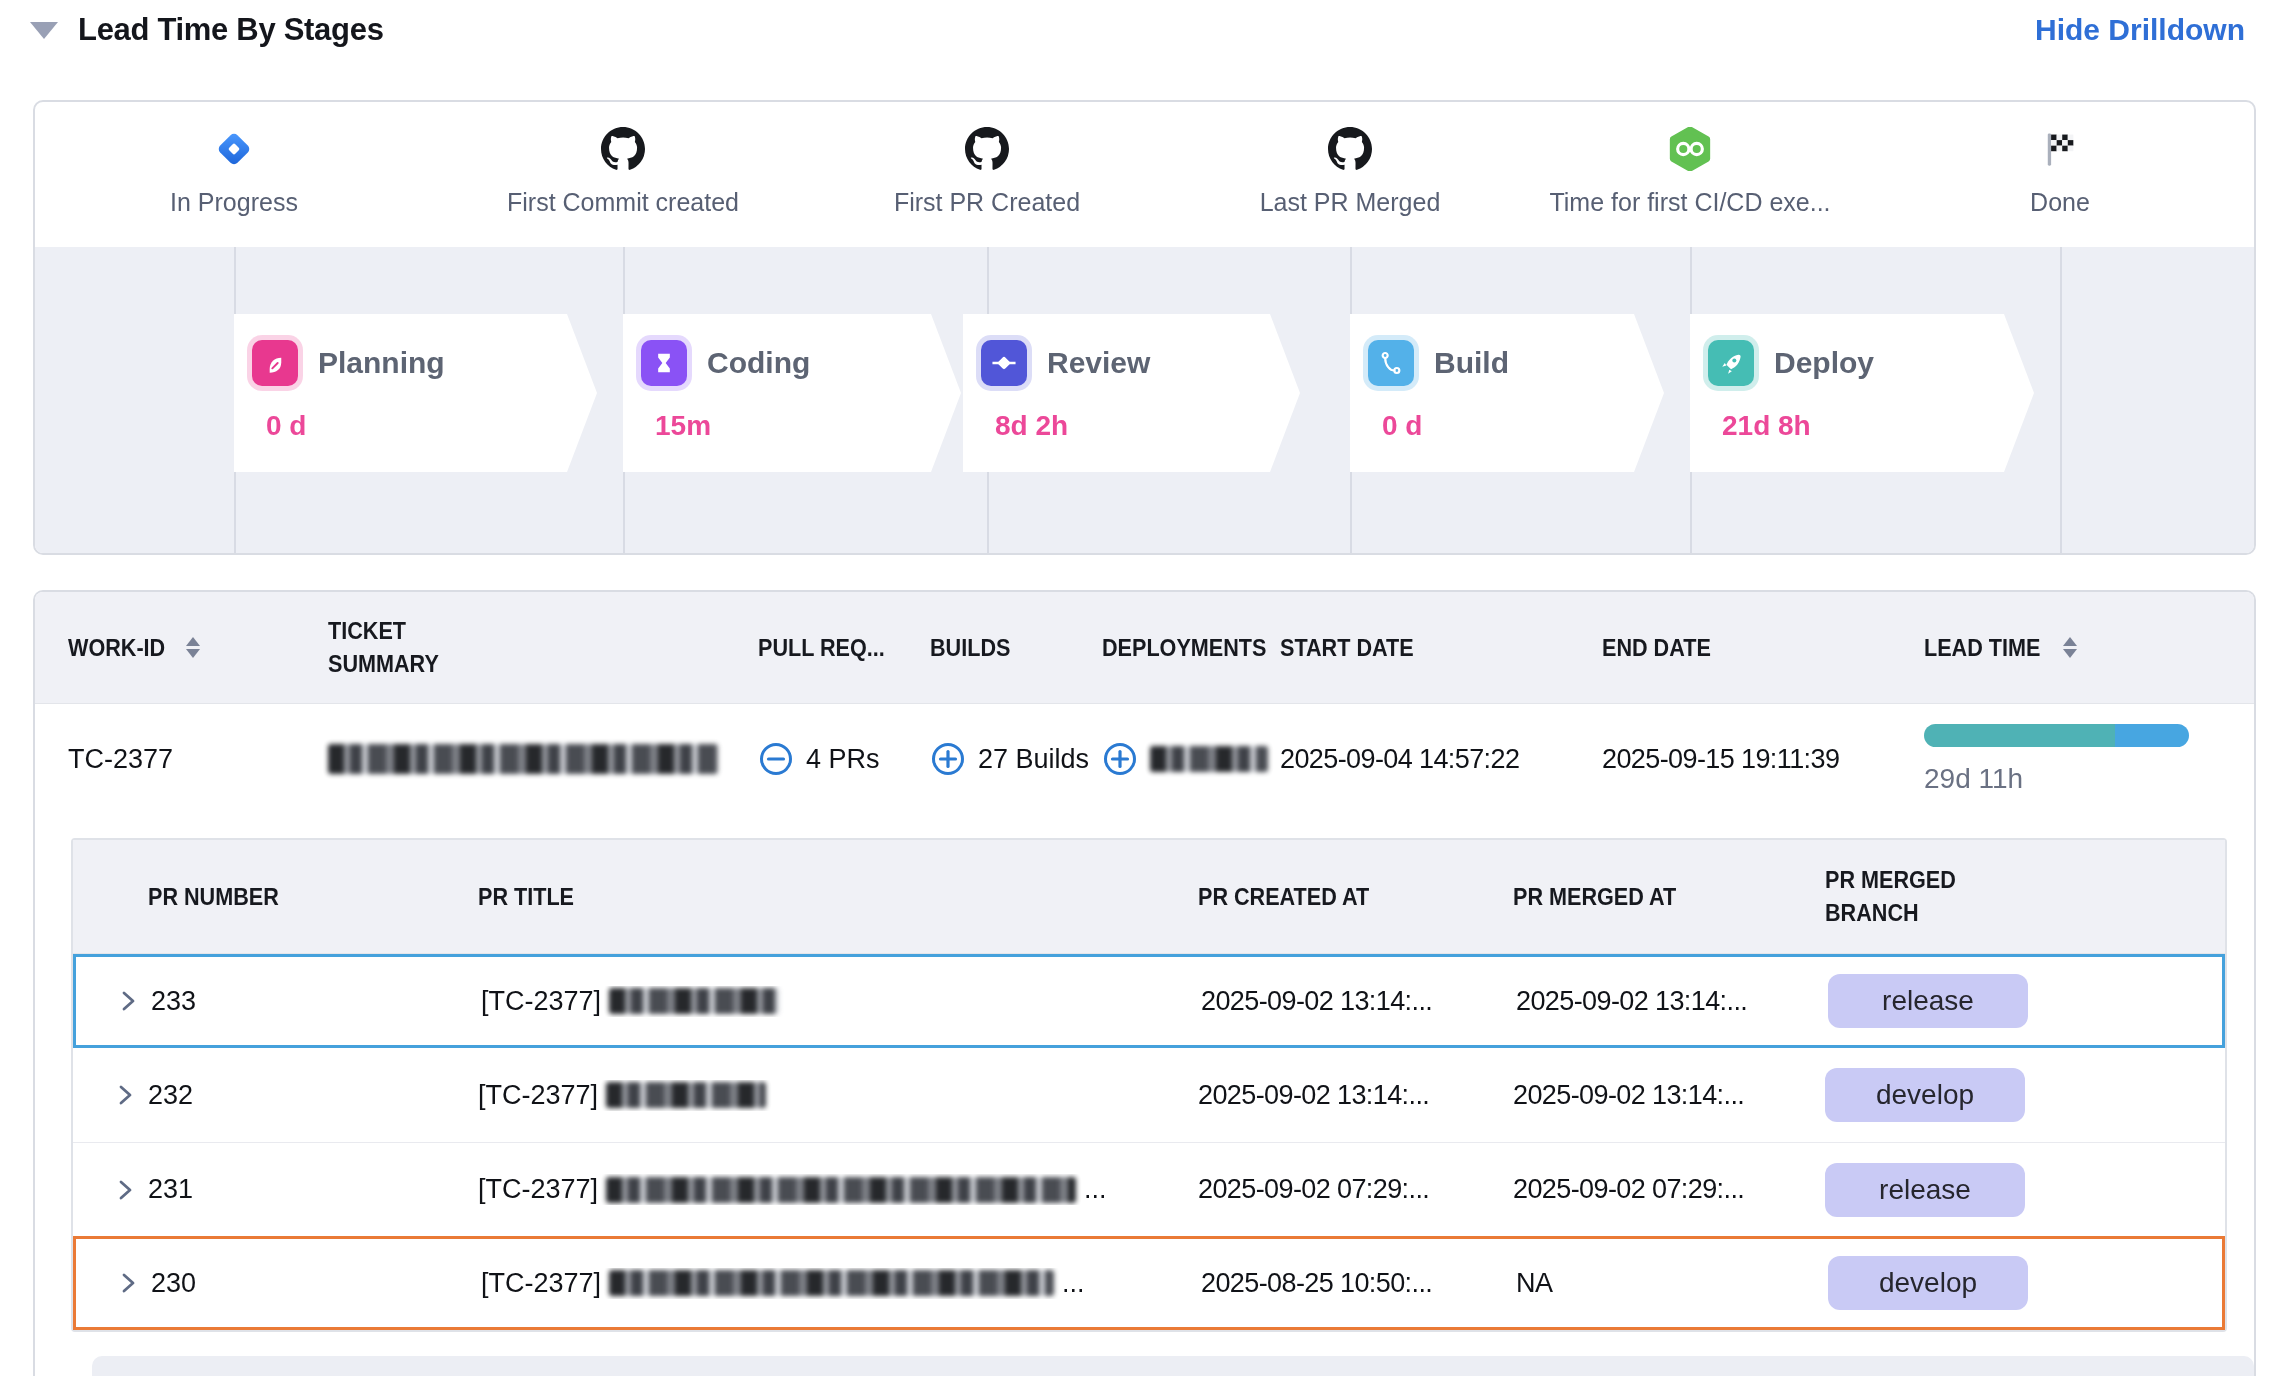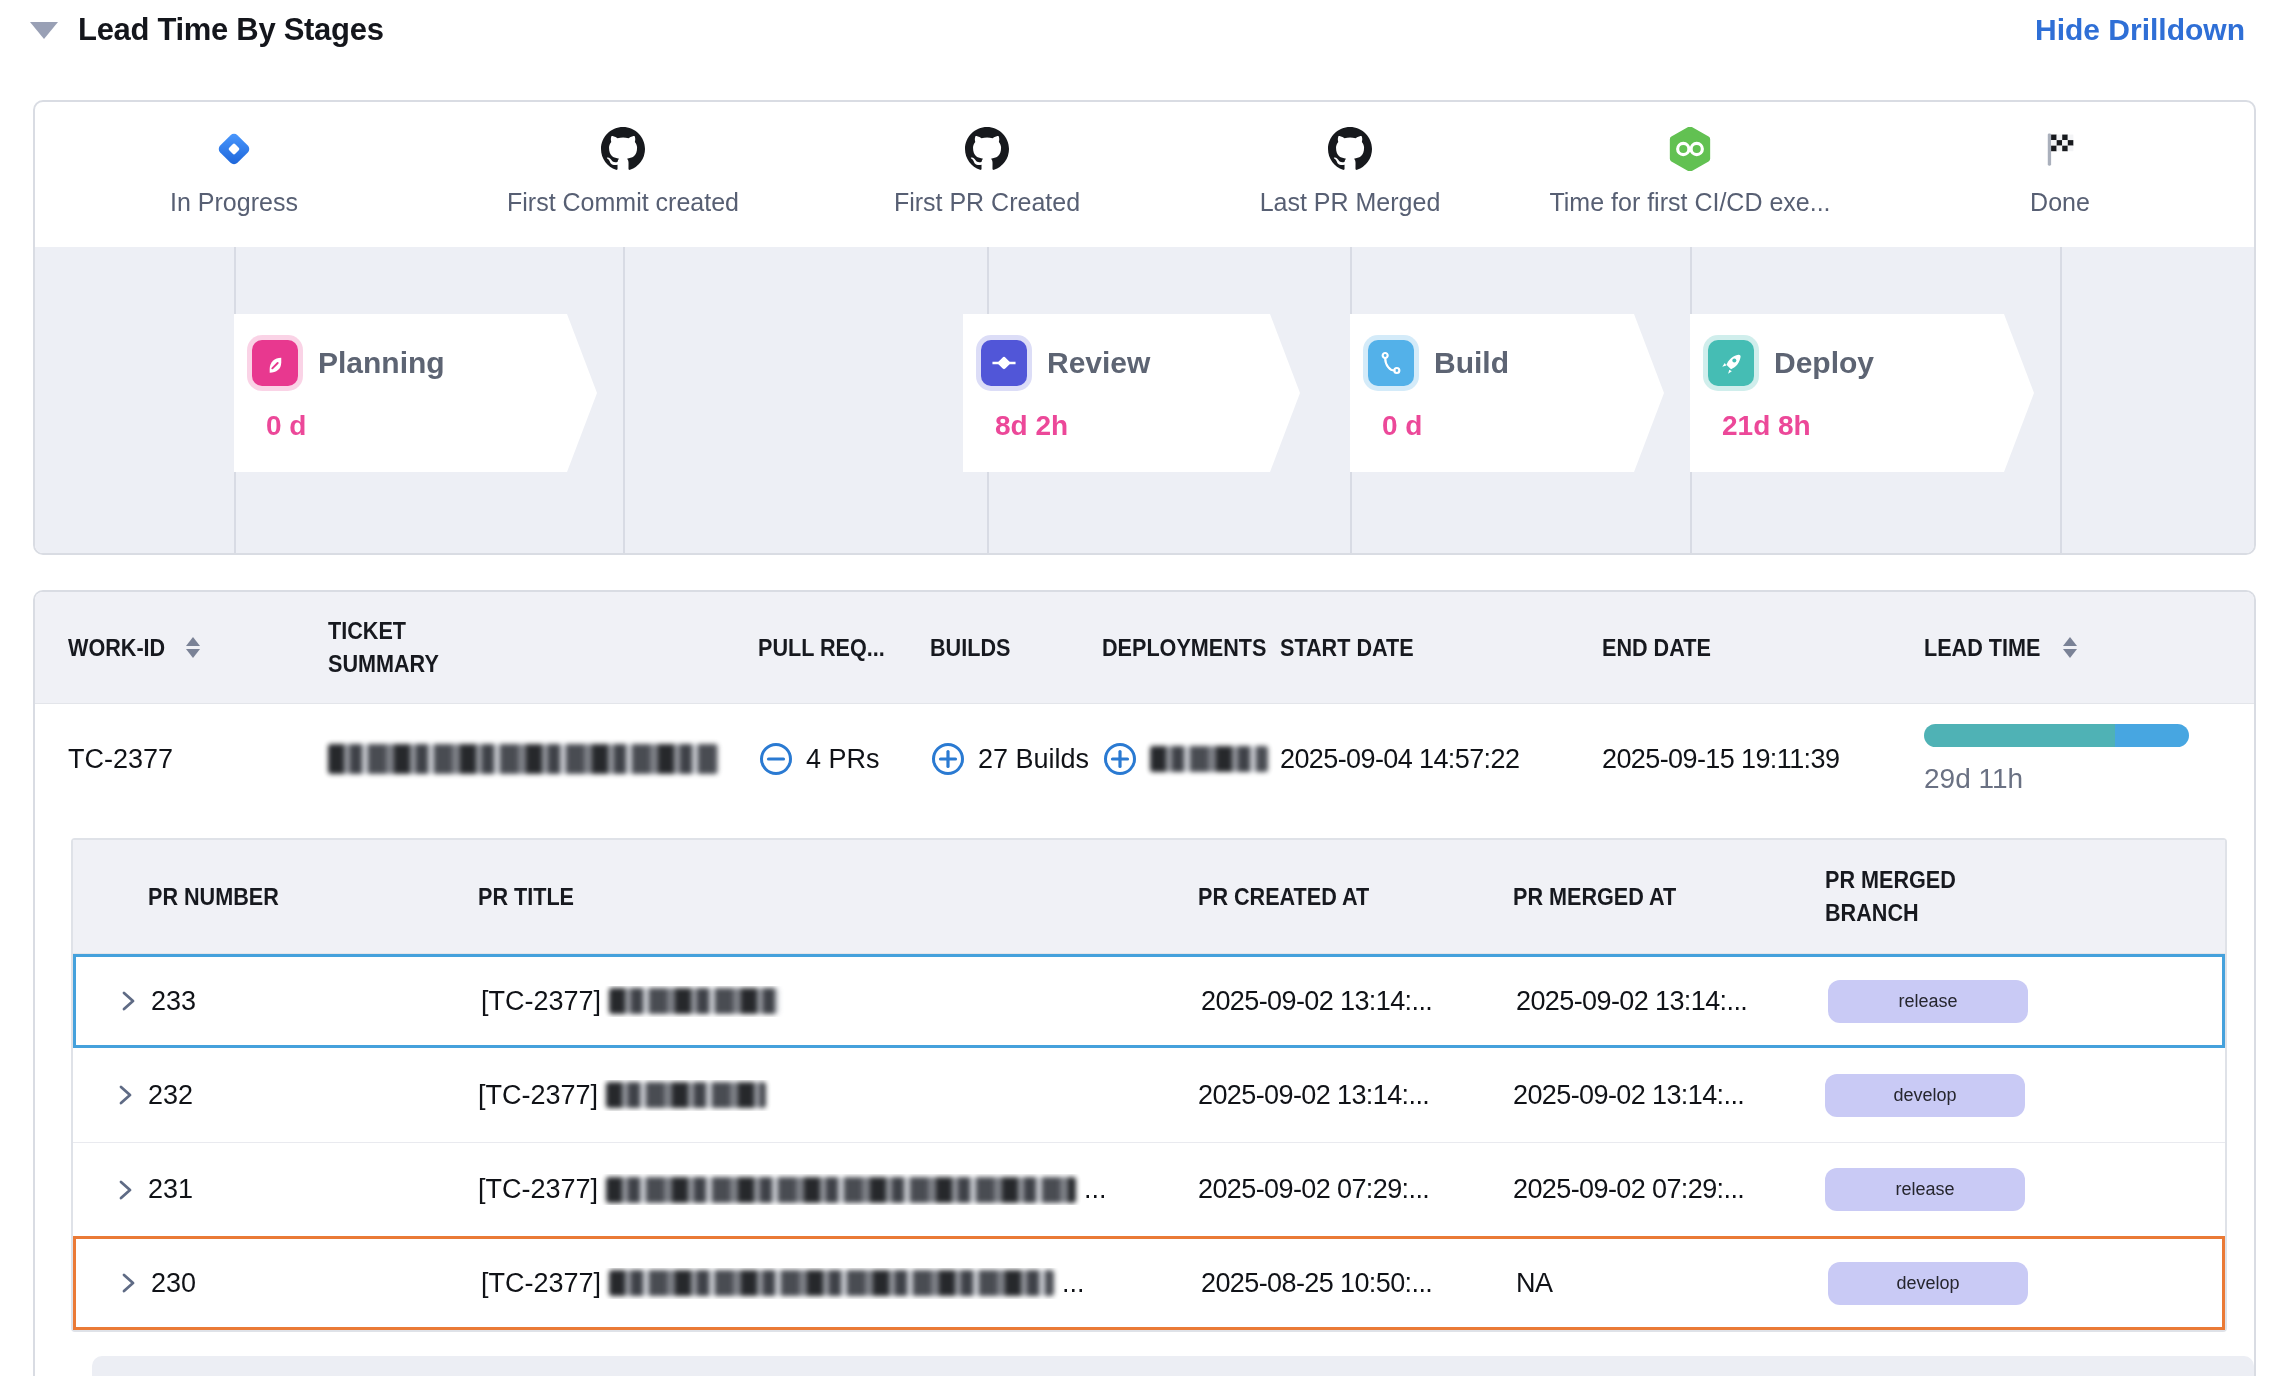--- a/index.html
+++ b/index.html
@@ -70,21 +70,21 @@
   
   .pr-table { margin:24px 0 0 36px; width:2156px; border:2px solid #dfe2e8; border-radius:4px; background:#fff; }
   .pr-grid { display:grid; grid-template-columns:75px 330px 720px 315px 312px 1fr; align-items:center; }
   .pr-header { height:114px; background:#f0f1f6; border-bottom:1px solid #e3e5ea; }
   .pr-row { height:94px; font-size:27px; color:#101217; cursor:pointer; background:#fff; }
   .pr-row.sel-blue { border:3px solid #45a1dc; }
   .pr-row.sel-orange { border:3px solid #ea7a36; }
   .pr-row.septop { border-top:1px solid #e9eaef; }
   .chev { width:28px; height:28px; margin-left:38px; cursor:pointer; }
   .titlecell { display:flex; align-items:center; gap:8px; white-space:nowrap; overflow:hidden; }
-  .badge { display:inline-block; background:#c9caf5; color:#26262e; font-size:18px;
+  .badge { display:inline-block; background:#c9caf5; color:#26262e; font-size:28px;
            padding:11px 8px; width:200px; text-align:center; border-radius:12px; }
 
   .bottom-strip { position:absolute; left:57px; right:0; bottom:0; height:20px;
                   background:#eceef4; border-radius:10px 10px 0 0; }
 </style>
 </head>
 <body>
 
 <div class="stage-root">
 
@@ -185,20 +185,31 @@
           <svg width="32" height="32" viewBox="0 0 36 36">
             <path d="M12 25c0-8 5.5-13 13-13v5.5C25 25 19.5 29 12 29z" fill="#fff"></path>
             <path d="M15 24l6-6" stroke="#e8388f" stroke-width="2.2" stroke-linecap="round"></path>
           </svg>
         </span>
         <span class="stage-name">Planning</span>
       </div>
       <div class="stage-dur">0 d</div>
     </div>
 
+    <div class="stage-card" style="left:588px;width:338px">
+      <div class="stage-head">
+        <span class="stage-ico" style="background:#8a52f5;box-shadow:0 0 0 5px rgba(138,82,245,.22)">
+          <svg width="30" height="30" viewBox="0 0 36 36">
+            <path d="M11 7h14v4.5L20 18l5 6.5V29H11v-4.5L16 18l-5-6.5z" fill="#fff"></path>
+          </svg>
+        </span>
+        <span class="stage-name">Coding</span>
+      </div>
+      <div class="stage-dur">15m</div>
+    </div>
 
     <div class="stage-card" style="left:928px;width:337px">
       <div class="stage-head">
         <span class="stage-ico" style="background:#5156d8;box-shadow:0 0 0 5px rgba(81,86,216,.2)">
           <svg width="32" height="32" viewBox="0 0 36 36">
             <line x1="5" y1="18" x2="31" y2="18" stroke="#fff" stroke-width="3"></line>
             <g transform="rotate(45 18 18)">
                 <rect x="12.5" y="12.5" width="11" height="11" rx="2.5" fill="#fff"></rect>
               </g>
           </svg>

